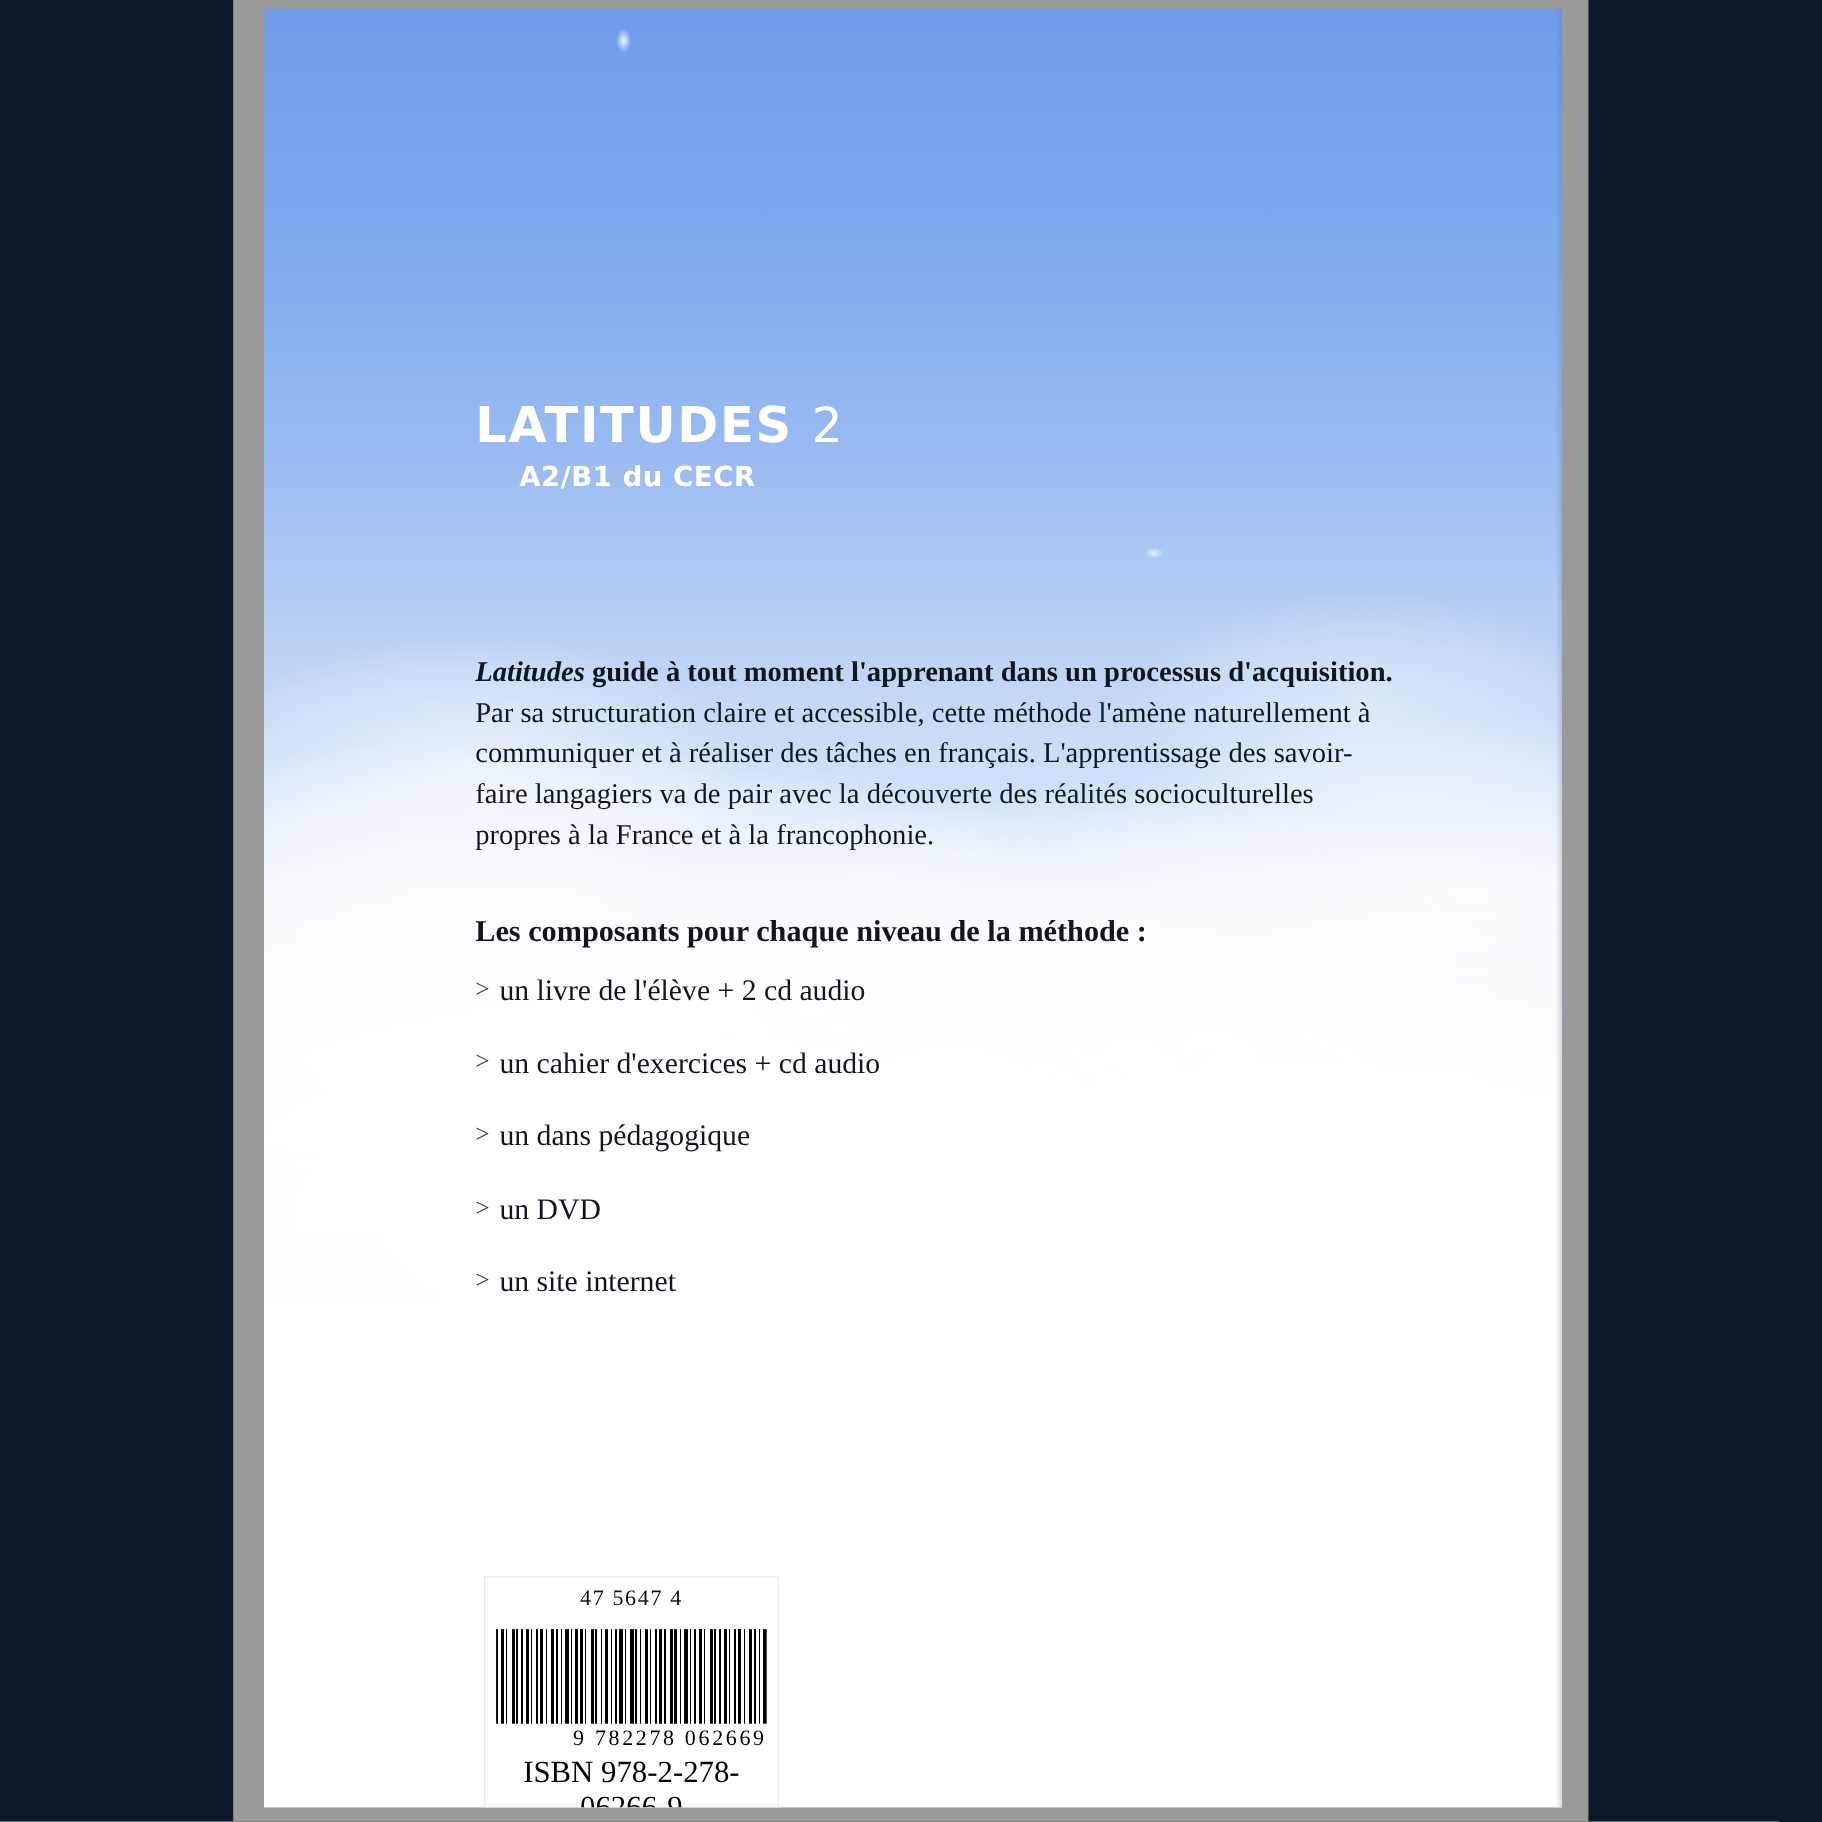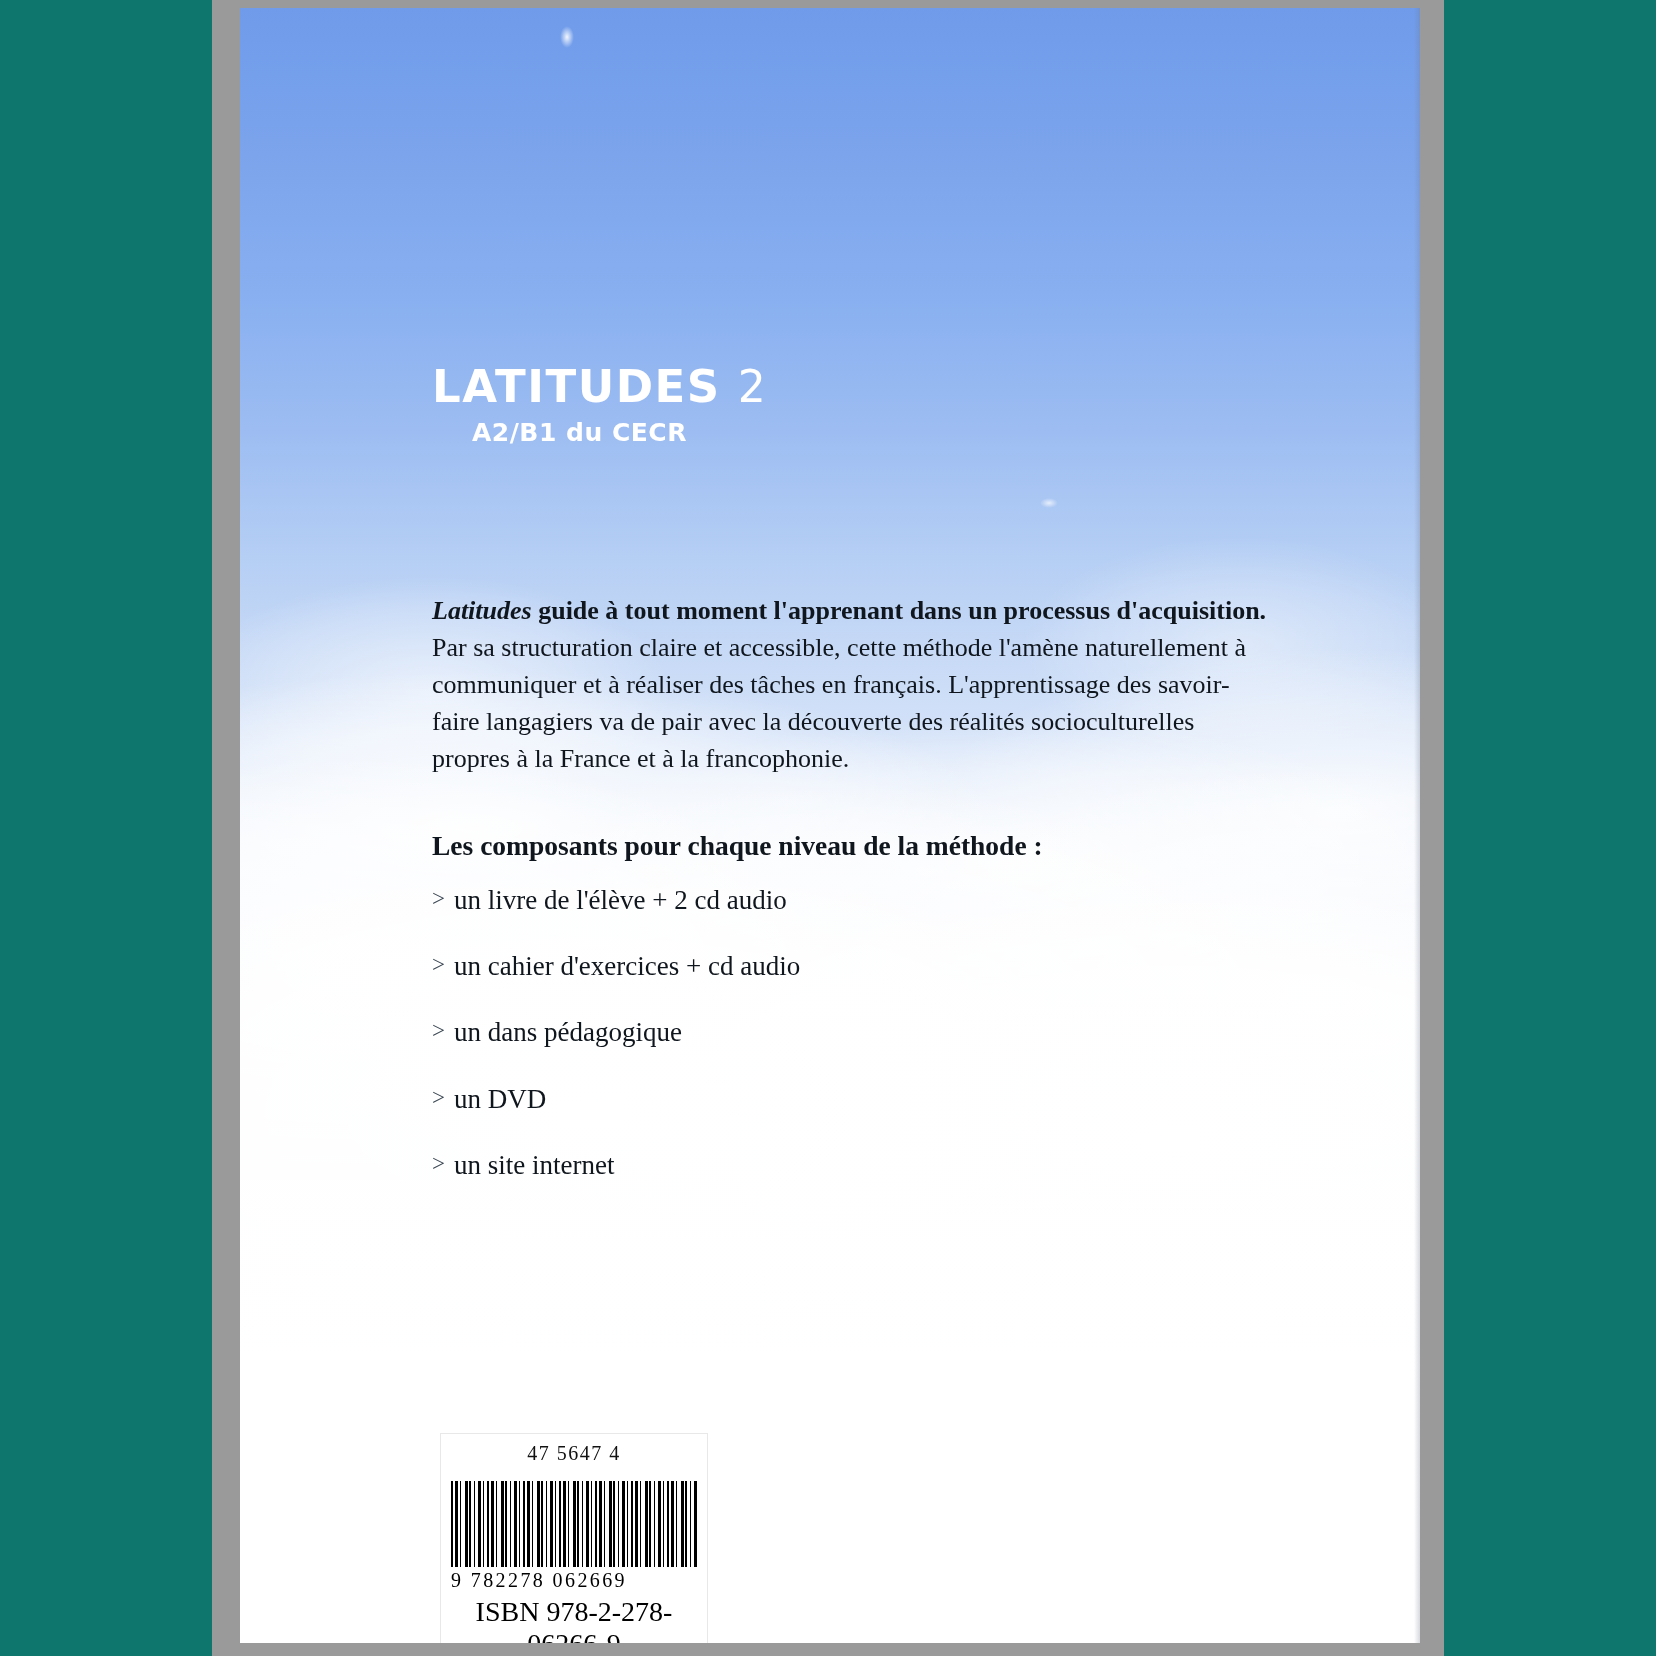--- a/index.html
+++ b/index.html
@@ -13,21 +13,21 @@
     font-family: "Liberation Serif", serif;
     overflow: hidden;
   }
 
   
   #page {
     position: absolute;
     left: 0; top: 0;
     width: 1656px;
     height: 1656px;
-    background: #0f766e;
+    background: #0f172a;
   }
 
   #grey-frame {
     position: absolute;
     left: 212px;
     top: 0px;
     width: 1232px;
     height: 1656px;
     background: #9a9a9a;
   }
@@ -261,21 +261,21 @@
       #000 4px, #000 7px, #fff 7px, #fff 9px,
       #000 9px, #000 10px, #fff 10px, #fff 14px,
       #000 14px, #000 17px, #fff 17px, #fff 18px,
       #000 18px, #000 20px, #fff 20px, #fff 23px,
       #000 23px, #000 24px, #fff 24px, #fff 27px,
       #000 27px, #000 30px, #fff 30px, #fff 32px,
       #000 32px, #000 33px, #fff 33px, #fff 36px
     );
   }
   #barcode-digits {
-    text-align: left;
+    text-align: right;
     font-size: 20px;
     letter-spacing: 2.4px;
     color: #000;
     margin-top: 2px;
     font-family: "Liberation Serif", serif;
   }
   #barcode-isbn {
     text-align: center;
     font-size: 28px;
     color: #000;

